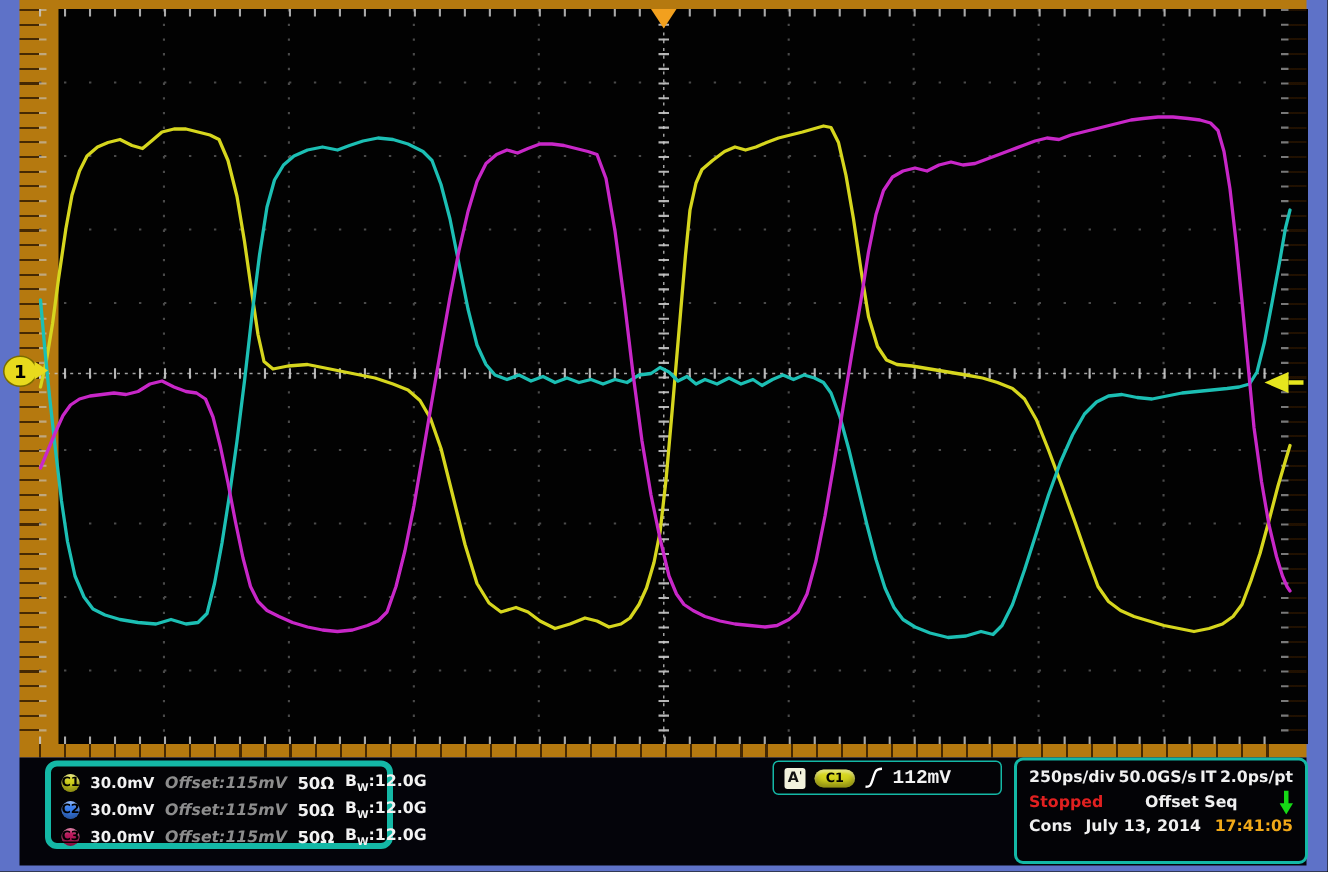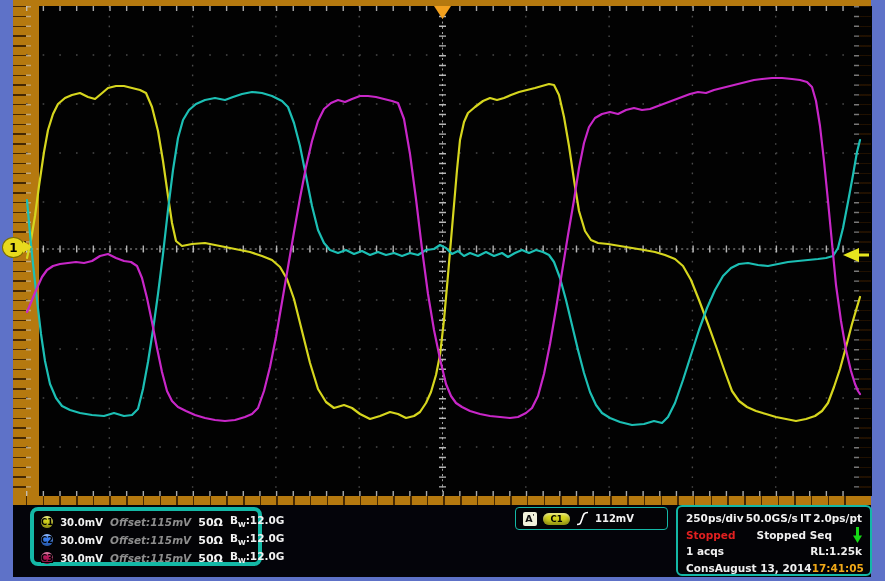--- a/index.html
+++ b/index.html
@@ -36,21 +36,21 @@
   .ch-scale{color:#f2f2f2;font-size:10px;font-weight:bold;width:46px;}
   .ch-offset{color:#8d8d8d;font-size:10.5px;font-weight:bold;width:84px;font-style:italic;}
   .ch-term{color:#f2f2f2;font-size:11px;font-weight:bold;width:28px;}
   .ch-bw{color:#f2f2f2;font-size:10.5px;font-weight:bold;}
   .ch-bw sub{font-size:7px;}
   #trig-box{left:502px;top:2px;width:153px;height:23px;border-width:1.5px;border-radius:4px;
     display:flex;align-items:center;gap:6px;padding:0 7px;}
   #trig-a-badge{width:14px;height:14px;background:#f2f2dc;border-radius:2px;color:#111;
     font-size:9.5px;font-weight:bold;display:flex;align-items:flex-start;justify-content:center;line-height:13px;}
   #trig-a-badge sup{font-size:7px;line-height:10px;}
-  #trig-level{color:#f2f2f2;font-size:10px;font-weight:bold;}
+  #trig-level{color:#f2f2f2;font-size:13px;font-weight:bold;font-family:Liberation Mono, monospace;}
   #acq-box{left:663px;top:0px;width:196px;height:71px;border-width:2px;border-radius:6px;padding:3px 8px 0 8px;}
   .acq-row{display:flex;align-items:center;height:16.5px;color:#f0f0f0;font-size:10.5px;font-weight:bold;white-space:nowrap;}
   .acq-row .sp{flex:1;}
   #acq-status{color:#e02020;}
   #acq-time{color:#f0a818;}
   .gap8{width:9px;}
 </style>
 </head>
 <body>
 
@@ -145,34 +145,29 @@
           <span class="sp"></span>
         <span>50.0GS/s</span>
           <span class="sp"></span>
         <span>IT</span>
           <span class="sp"></span>
         <span>2.0ps/pt</span>
       </div>
       <div class="acq-row">
         <span id="acq-status">Stopped</span>
           <span class="sp"></span>
-        <span>Stopped Seq</span>
+        <span>Offset Seq</span>
           <span class="sp"></span>
         <svg width="9" height="16" viewBox="0 0 9 16">
           <rect x="3" y="0" width="3" height="9" fill="#16d916"></rect>
           <polygon points="0,8.5 9,8.5 4.5,16" fill="#16d916"></polygon>
         </svg>
       </div>
       <div class="acq-row">
-        <span>1 acqs</span>
-          <span class="sp"></span>
-        <span>RL:1.25k</span>
-      </div>
-      <div class="acq-row">
         <span>Cons</span>
           <span class="gap8"></span>
-        <span>August 13, 2014</span>
+        <span>July 13, 2014</span>
           <span class="sp"></span>
         <span id="acq-time">17:41:05</span>
       </div>
     </div>
   </div>
 </div>
 
 </body></html>

